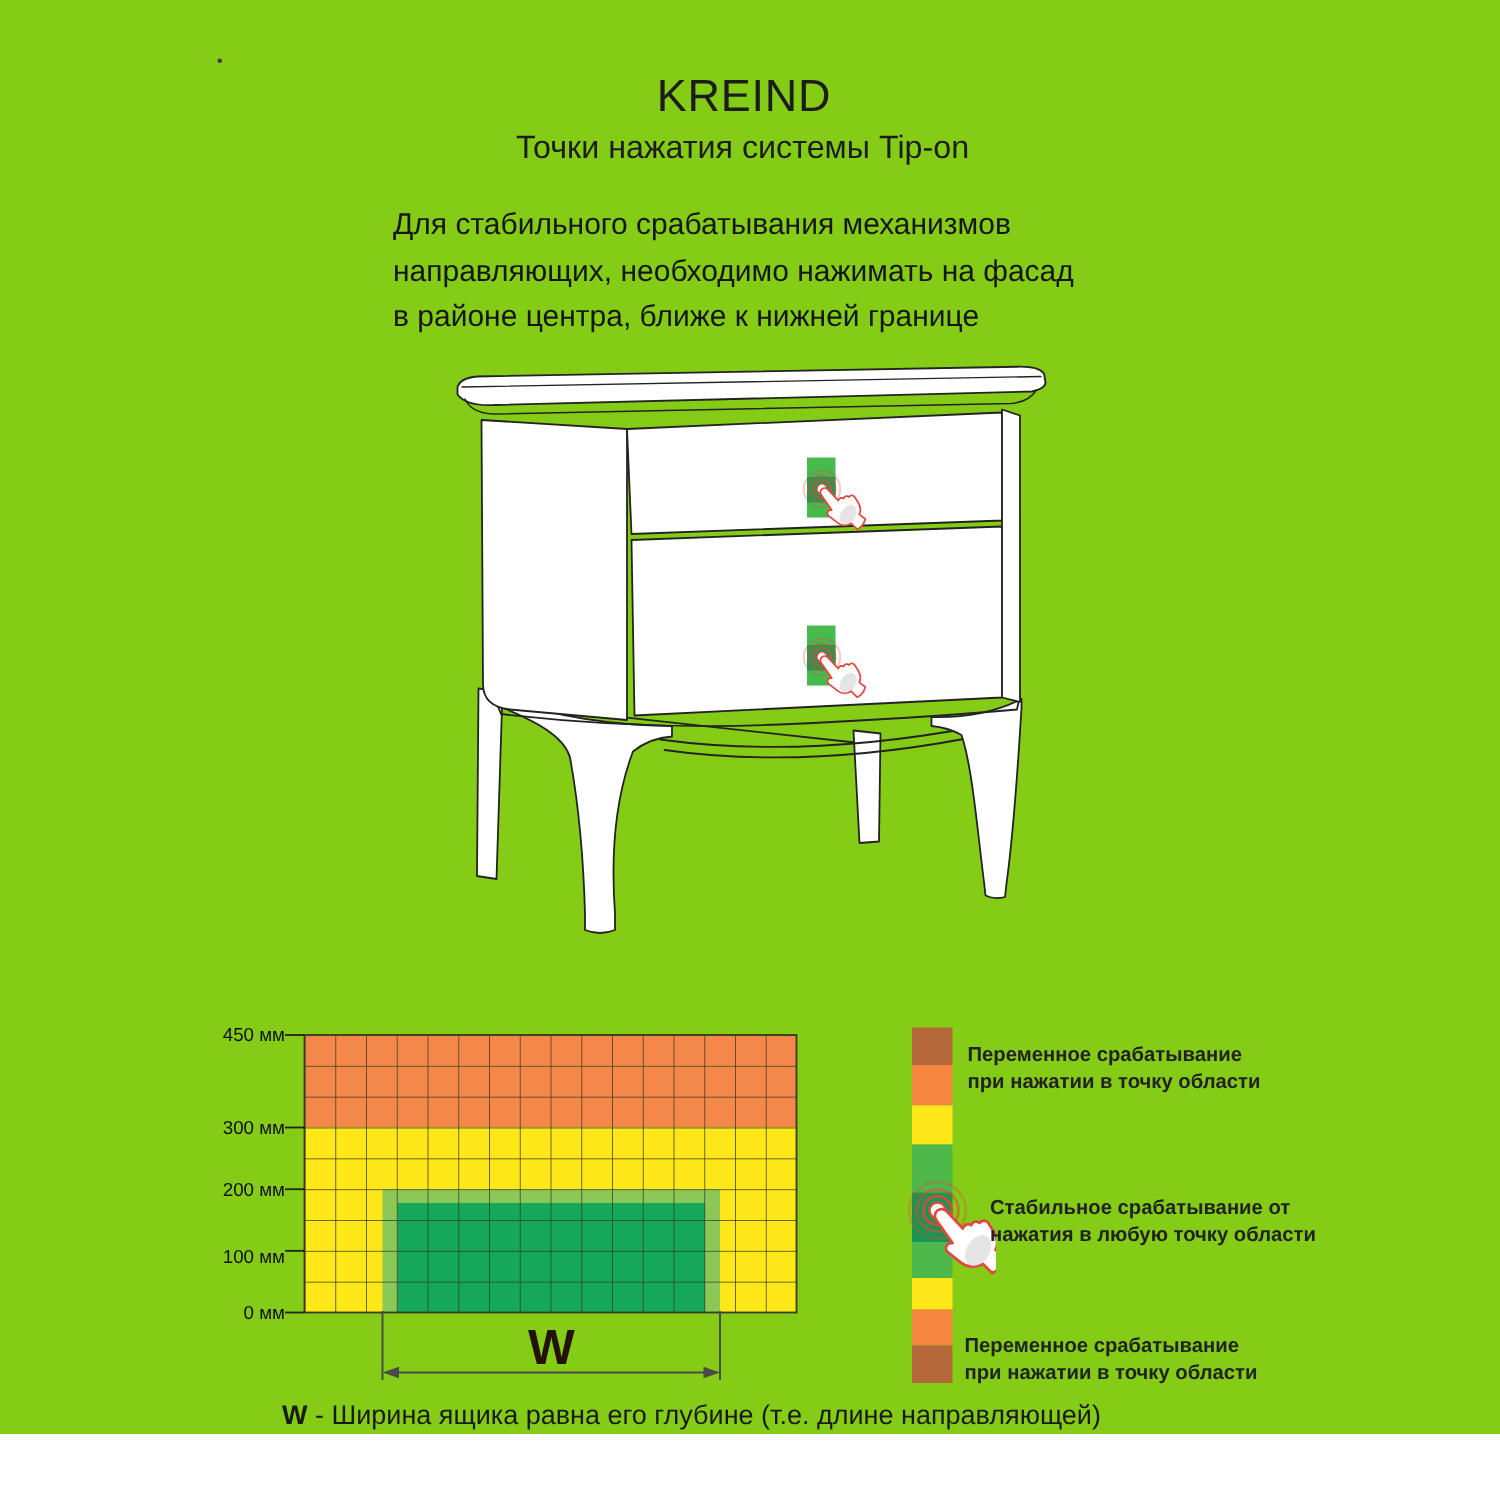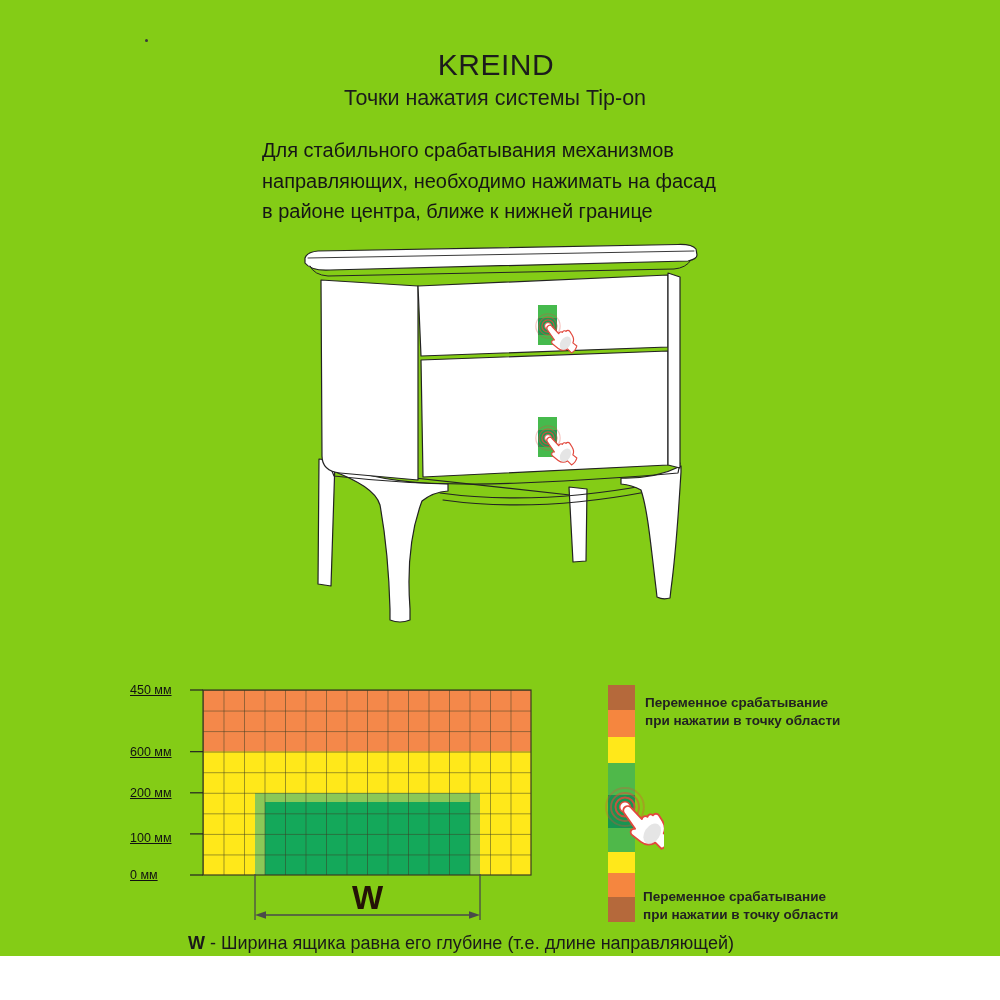--- a/index.html
+++ b/index.html
@@ -11,21 +11,21 @@
   }
   .abs { position:absolute; }
   .stray-mark { left:145px; top:39px; width:3px; height:3px; background:#3a3a3a; border-radius:50%; }
 
   .brand { left:0; top:48px; width:992px; text-align:center; font-size:30px; letter-spacing:.5px; color:#1c1c1c; }
   .subtitle { left:0; top:86px; width:990px; text-align:center; font-size:21.5px; color:#1c1c1c; }
   .paragraph { left:262px; top:135px; width:520px; font-size:20px; line-height:30.5px; color:#161616; }
 
   .cabinet-svg { left:280px; top:243px; }
 
-  .axis-label { width:60px; height:16px; line-height:16px; font-size:12.5px; color:#111; left:130px;text-decoration:underline; }
+  .axis-label { width:60px; height:16px; line-height:16px; text-align:right; font-size:12.5px; color:#111; left:130px; }
   .grid-svg { left:186px; top:686px; }
   .wdim-svg { left:248px; top:873px; }
   .w-label { left:330px; top:879px; width:75px; text-align:center; font-size:33px; font-weight:bold; color:#241206; }
   .caption { left:188px; top:933px; font-size:18px; color:#1a1a1a; white-space:nowrap; }
   .caption b { font-weight:bold; }
 
   .legend-svg { left:600px; top:682px; }
   .legend-text { width:230px; font-size:13.5px; line-height:17.5px; color:#222;font-weight:bold; }
   .lt-1 { left:645px; top:694px; }
   .lt-2 { left:660px; top:796px; }
@@ -107,21 +107,21 @@
       <use href="#press-hand" transform="translate(268,83) scale(0.9)"></use>
     </g>
     <g>
       <rect x="258" y="174" width="19" height="40" fill="#46BA4D"></rect>
       <rect x="258" y="187" width="19" height="17" fill="#1D9B4F"></rect>
       <use href="#press-hand" transform="translate(268,195) scale(0.9)"></use>
     </g>
   </svg>
 
   <div class="abs axis-label" style="top:682px">450 мм</div>
-  <div class="abs axis-label" style="top:744px">600 мм</div>
+  <div class="abs axis-label" style="top:744px">300 мм</div>
   <div class="abs axis-label" style="top:785px">200 мм</div>
   <div class="abs axis-label" style="top:830px">100 мм</div>
   <div class="abs axis-label" style="top:867px">0 мм</div>
 
   <svg class="abs grid-svg" width="350" height="192" viewBox="0 0 350 192">
     <defs>
       <pattern id="gcell" x="17" y="4" width="20.5" height="20.556" patternUnits="userSpaceOnUse">
         <path d="M0,20.556 V0 H20.5" fill="none" stroke="#3A3B22" stroke-width="1"></path>
       </pattern>
     </defs>
@@ -167,18 +167,22 @@
       <rect x="8" y="191" width="27" height="24" fill="#F5863F"></rect>
       <rect x="8" y="215" width="27" height="25" fill="#B5693B"></rect>
     </g>
     <use href="#press-hand" transform="translate(25,125) scale(1.4)"></use>
   </svg>
 
   <div class="abs legend-text lt-1">
     <div>Переменное срабатывание</div>
     <div>при нажатии в точку области</div>
   </div>
+  <div class="abs legend-text lt-2">
+    <div>Стабильное срабатывание от</div>
+    <div>нажатия в любую точку области</div>
+  </div>
   <div class="abs legend-text lt-3">
     <div>Переменное срабатывание</div>
     <div>при нажатии в точку области</div>
   </div>
 
 </div>
 
 </body></html>

